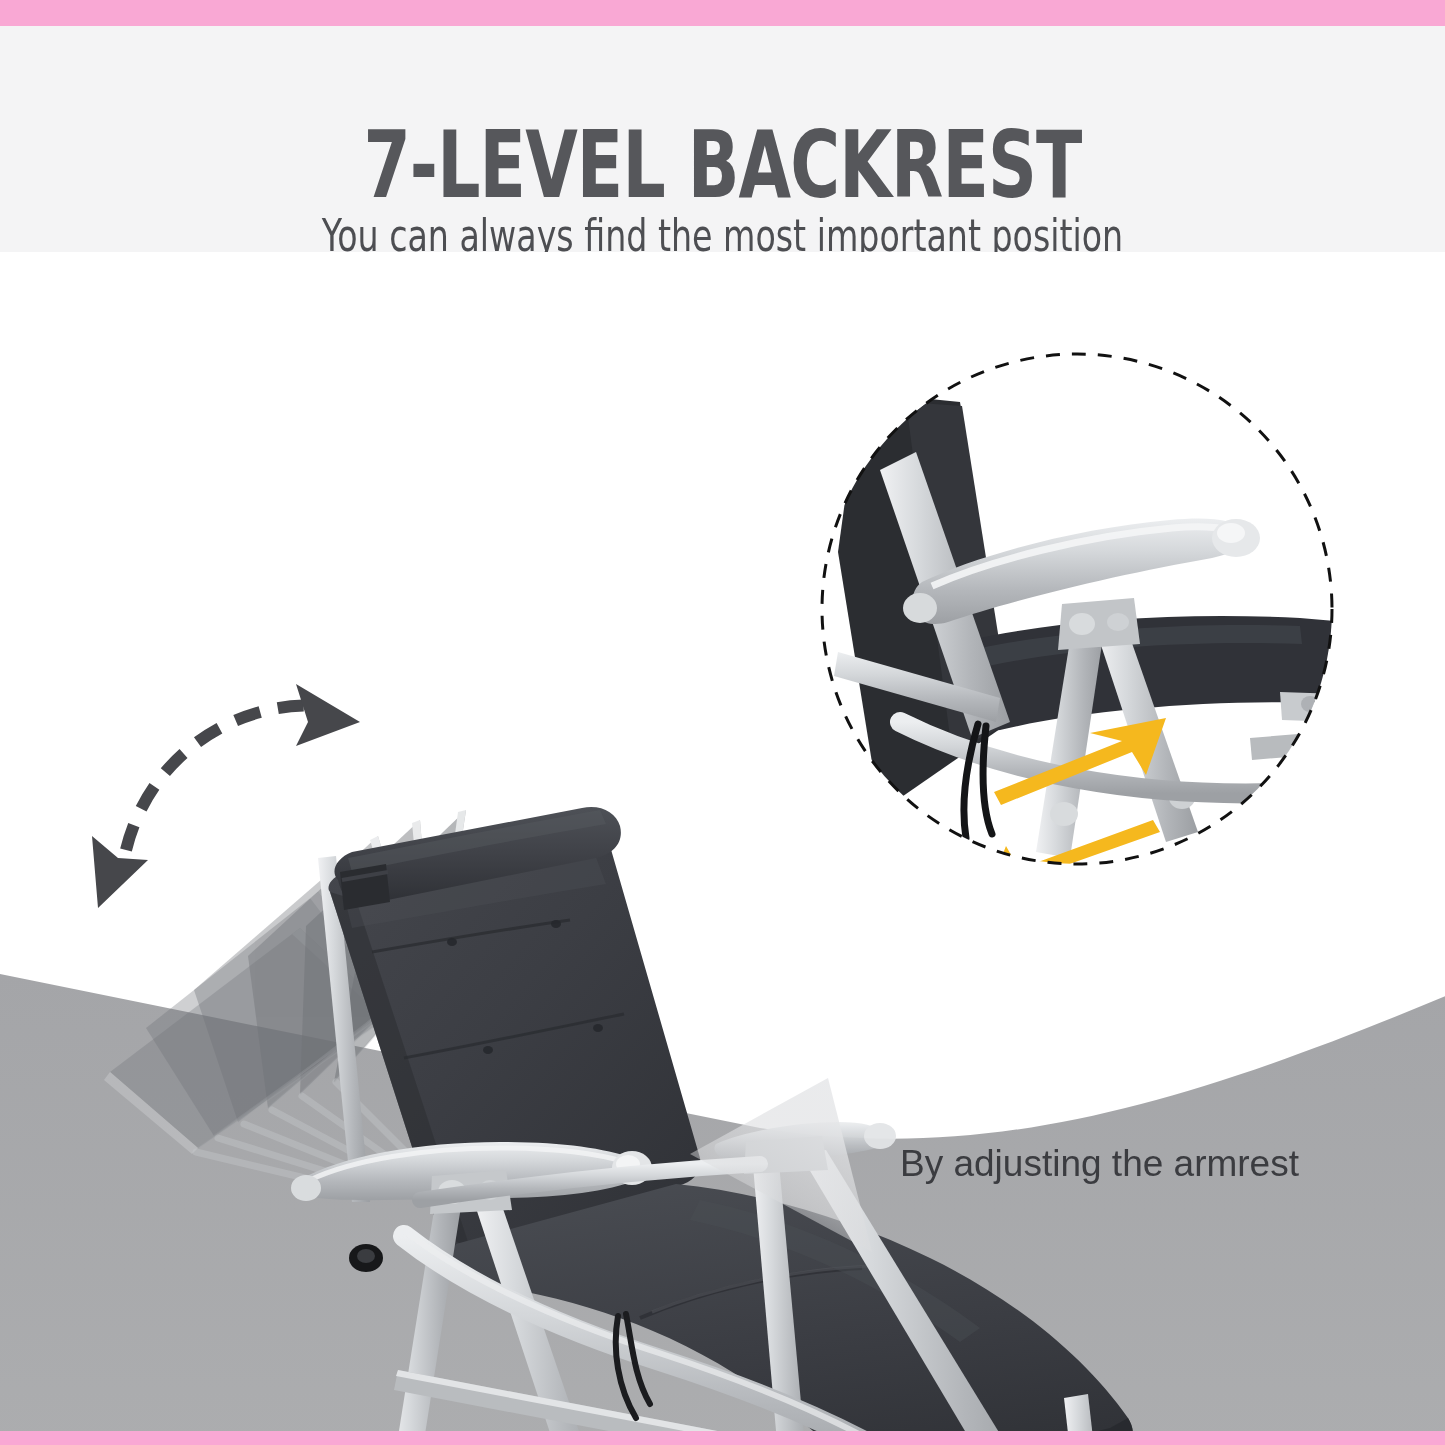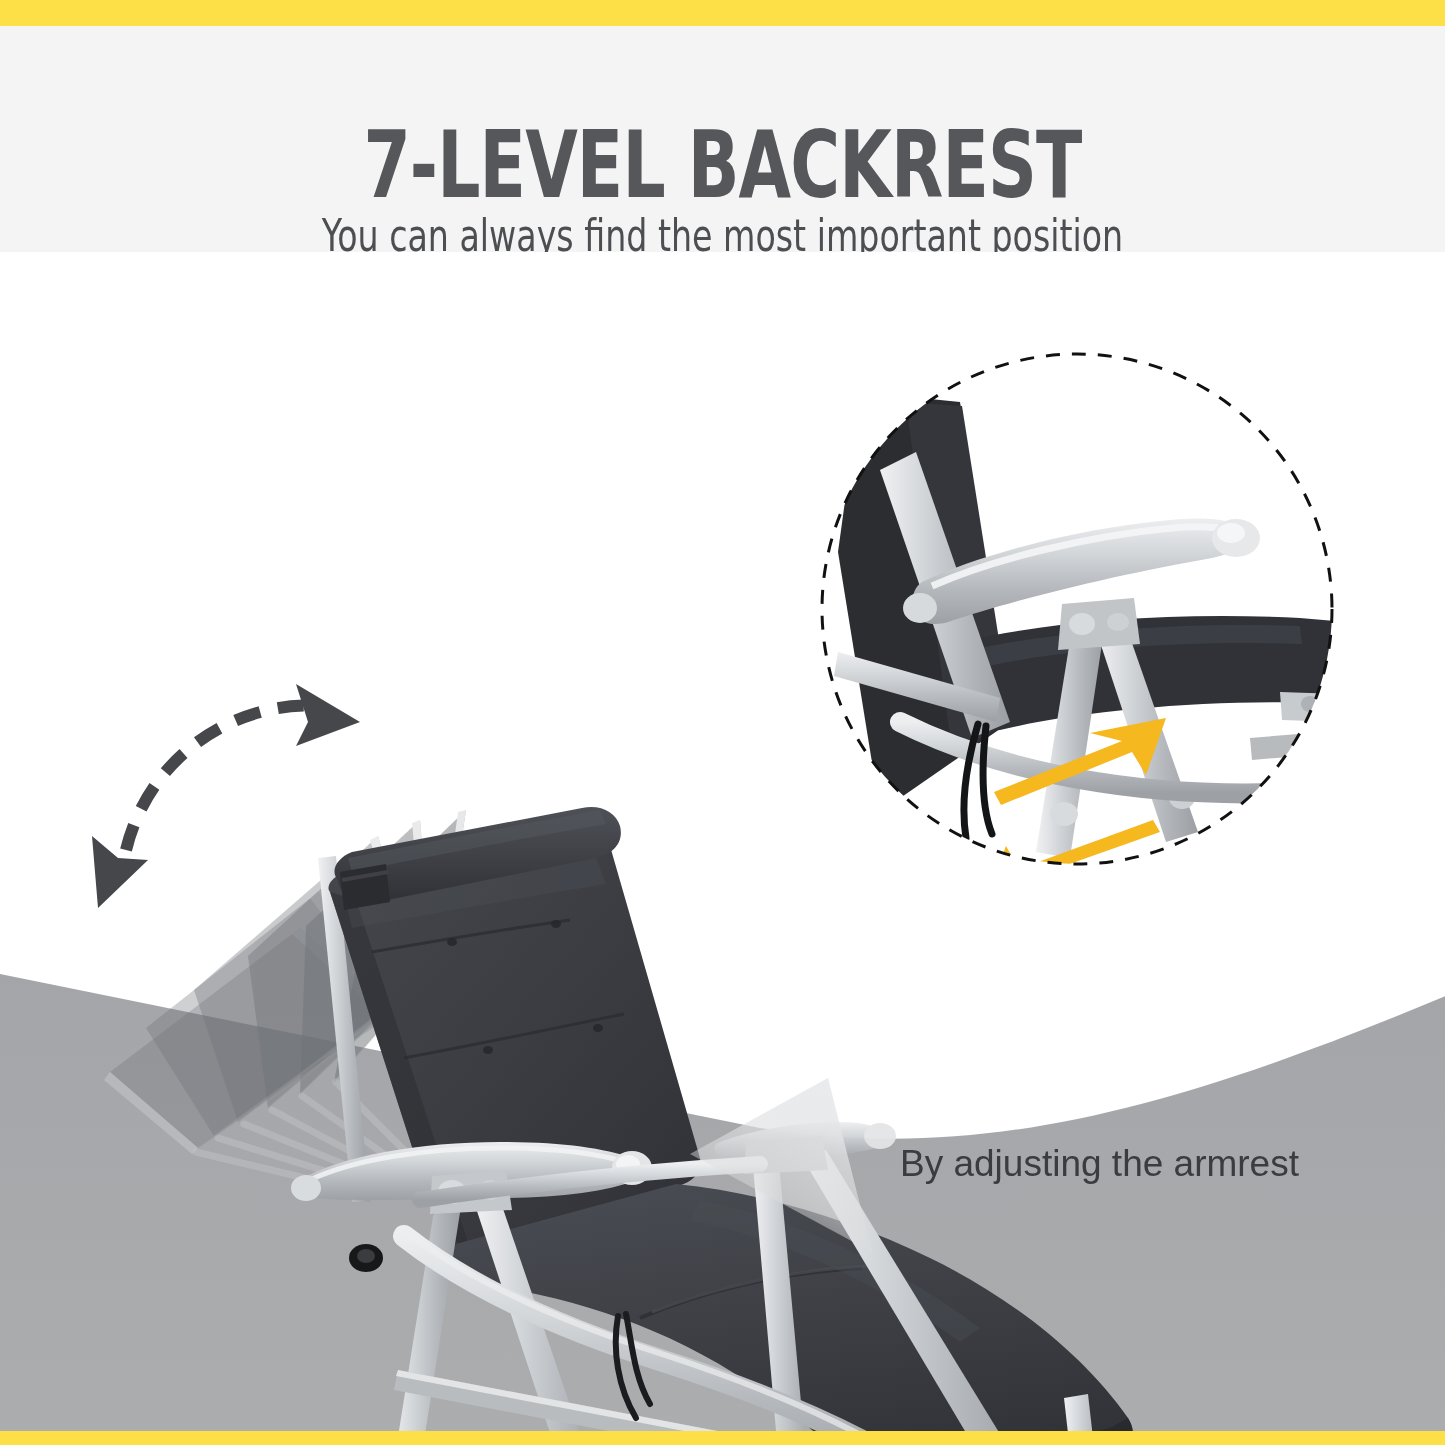--- a/index.html
+++ b/index.html
@@ -2,21 +2,21 @@
 <html><head>
 <meta charset="utf-8">
 <style>
   html,body{margin:0;padding:0;background:#fff;}
   body{font-family:"Liberation Sans","DejaVu Sans",sans-serif;}
 
   #stage{
     position:relative;
     width:1445px;height:1445px;
     overflow:hidden;
-    background:#fde047;
+    background:#f9a8d4;
   }
 
   
   #header-band{
     position:absolute;left:0;top:26px;width:1445px;height:240px;
     background:#f4f4f5;
   }
   #header-title{
     position:absolute;left:0;top:58px;width:1445px;
     text-align:center;

